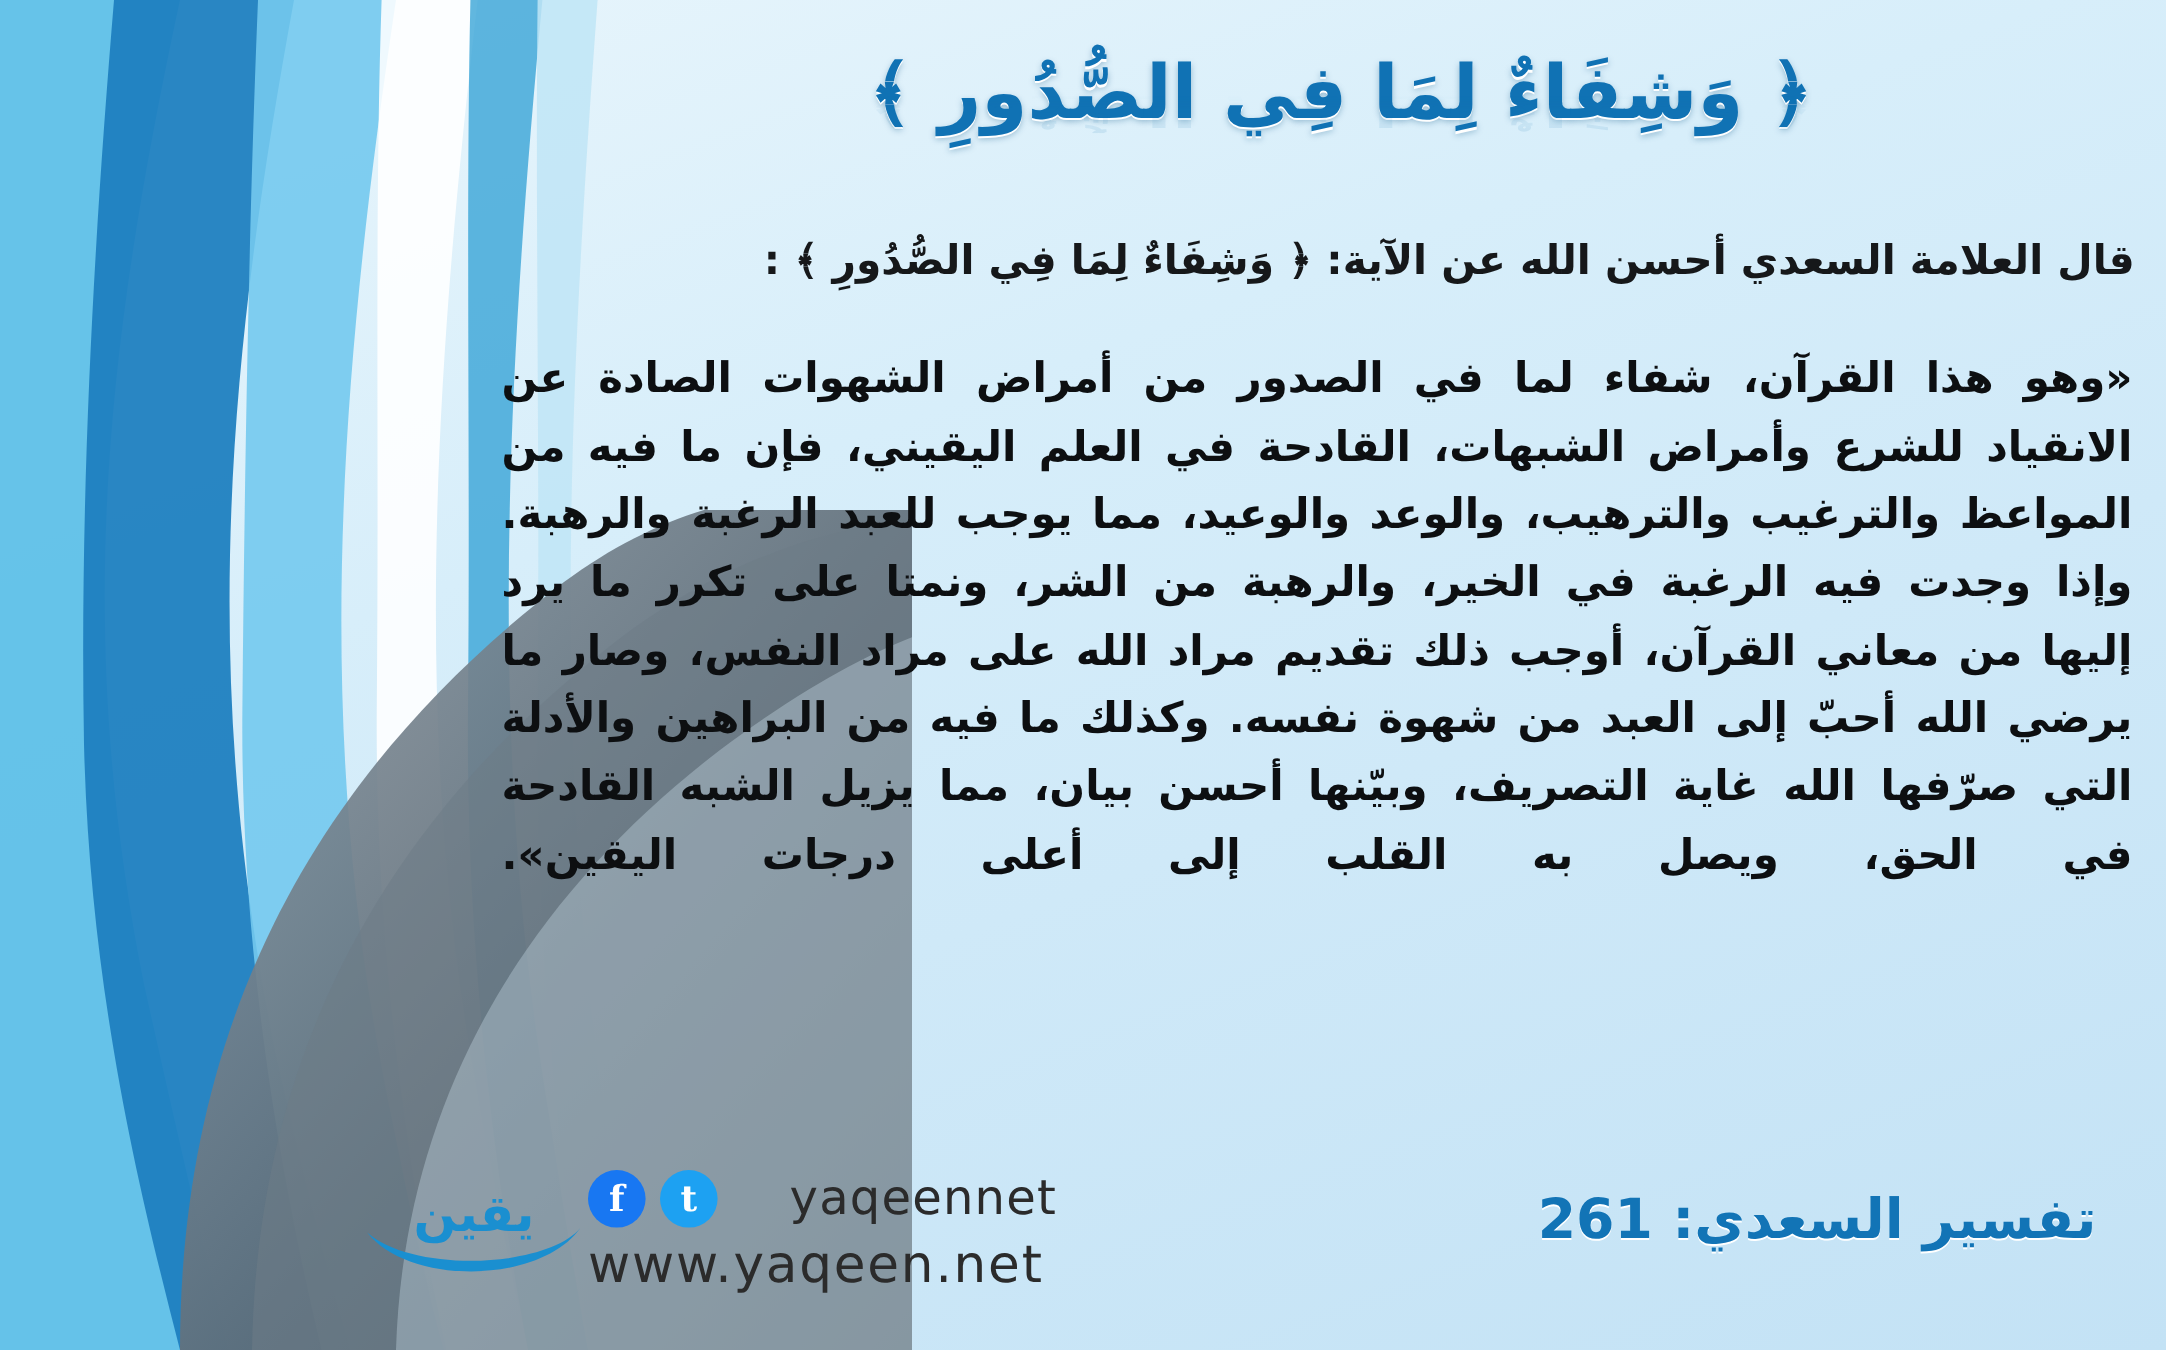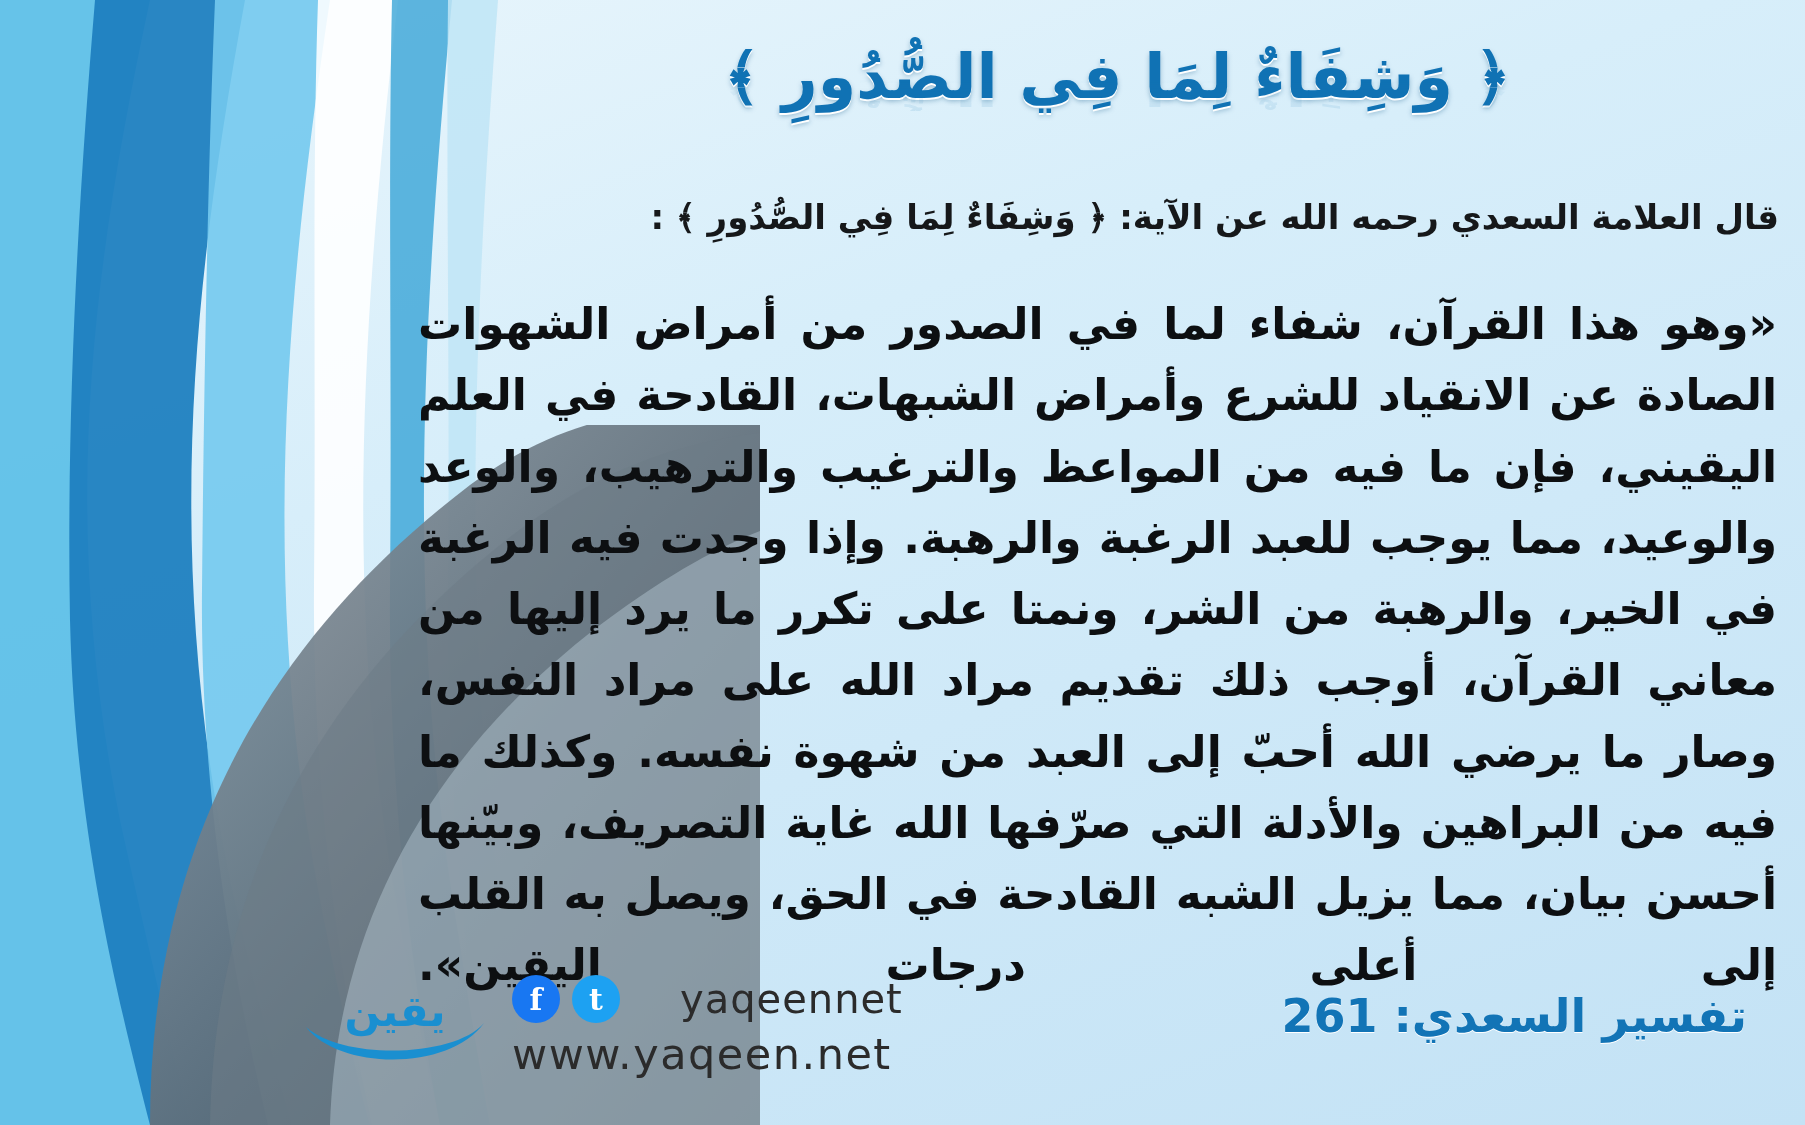--- a/index.html
+++ b/index.html
@@ -88,21 +88,21 @@
   
   .body-text {
     position: absolute;
     top: 288px;
     left: 418px;
     right: 28px;
     direction: rtl;
     text-align: justify;
     text-align-last: justify;
     color: #0d0f11;
-    font-size: 44px;
+    font-size: 35px;
     font-weight: bold;
     line-height: 1.62;
     word-spacing: 2px;
   }
 
   
   .reference {
     position: absolute;
     bottom: 82px;
     right: 58px;
@@ -113,21 +113,20 @@
     text-shadow: 0 1px 0 #fff;
   }
 
   
   .brand {
     position: absolute;
     bottom: 46px;
     left: 300px;
     display: flex;
     align-items: center;
-    gap: 22px;
     direction: ltr;
   }
   .logo-mark {
     position: relative;
     width: 190px;
     height: 96px;
   }
   .logo-mark .arabic {
     position: absolute;
     top: 8px; left: 0; right: 0;
@@ -193,21 +192,21 @@
       <path d="M210,700 C214,455 318,262 510,112 C596,46 676,18 760,8 L760,700 Z" fill="#6d7b86" opacity="0.55"></path>
       <path d="M330,700 C336,500 430,330 600,200 C672,146 724,120 760,106 L760,700 Z" fill="#cfe3ef" opacity="0.35"></path>
     </svg>
   </div>
 
   <div class="headline-wrap">
     <div class="headline">﴿ وَشِفَاءٌ لِمَا فِي الصُّدُورِ ﴾</div>
     <div class="headline-reflection">﴿ وَشِفَاءٌ لِمَا فِي الصُّدُورِ ﴾</div>
   </div>
 
-  <div class="intro">قال العلامة السعدي رحمه الله عن الآية: ﴿ وَشِفَاءٌ لِمَا فِي الصُّدُورِ ﴾ :</div>
+  <div class="intro">قال العلامة السعدي أحسن الله عن الآية: ﴿ وَشِفَاءٌ لِمَا فِي الصُّدُورِ ﴾ :</div>
 
   <div class="body-text">«وهو هذا القرآن، شفاء لما في الصدور من أمراض الشهوات الصادة عن الانقياد للشرع وأمراض الشبهات، القادحة في العلم اليقيني، فإن ما فيه من المواعظ والترغيب والترهيب، والوعد والوعيد، مما يوجب للعبد الرغبة والرهبة. وإذا وجدت فيه الرغبة في الخير، والرهبة من الشر، ونمتا على تكرر ما يرد إليها من معاني القرآن، أوجب ذلك تقديم مراد الله على مراد النفس، وصار ما يرضي الله أحبّ إلى العبد من شهوة نفسه. وكذلك ما فيه من البراهين والأدلة التي صرّفها الله غاية التصريف، وبيّنها أحسن بيان، مما يزيل الشبه القادحة في الحق، ويصل به القلب إلى أعلى درجات اليقين».</div>
 
   <div class="reference">تفسير السعدي: 261</div>
 
   <div class="brand">
     <div class="logo-mark">
       <div class="arabic">يقين</div>
       <svg width="190" height="62" viewBox="0 0 190 62" xmlns="http://www.w3.org/2000/svg">
         <path d="M6,14 C40,58 150,58 184,10 C156,44 44,48 6,14 Z" fill="#1a8fd0"></path>

